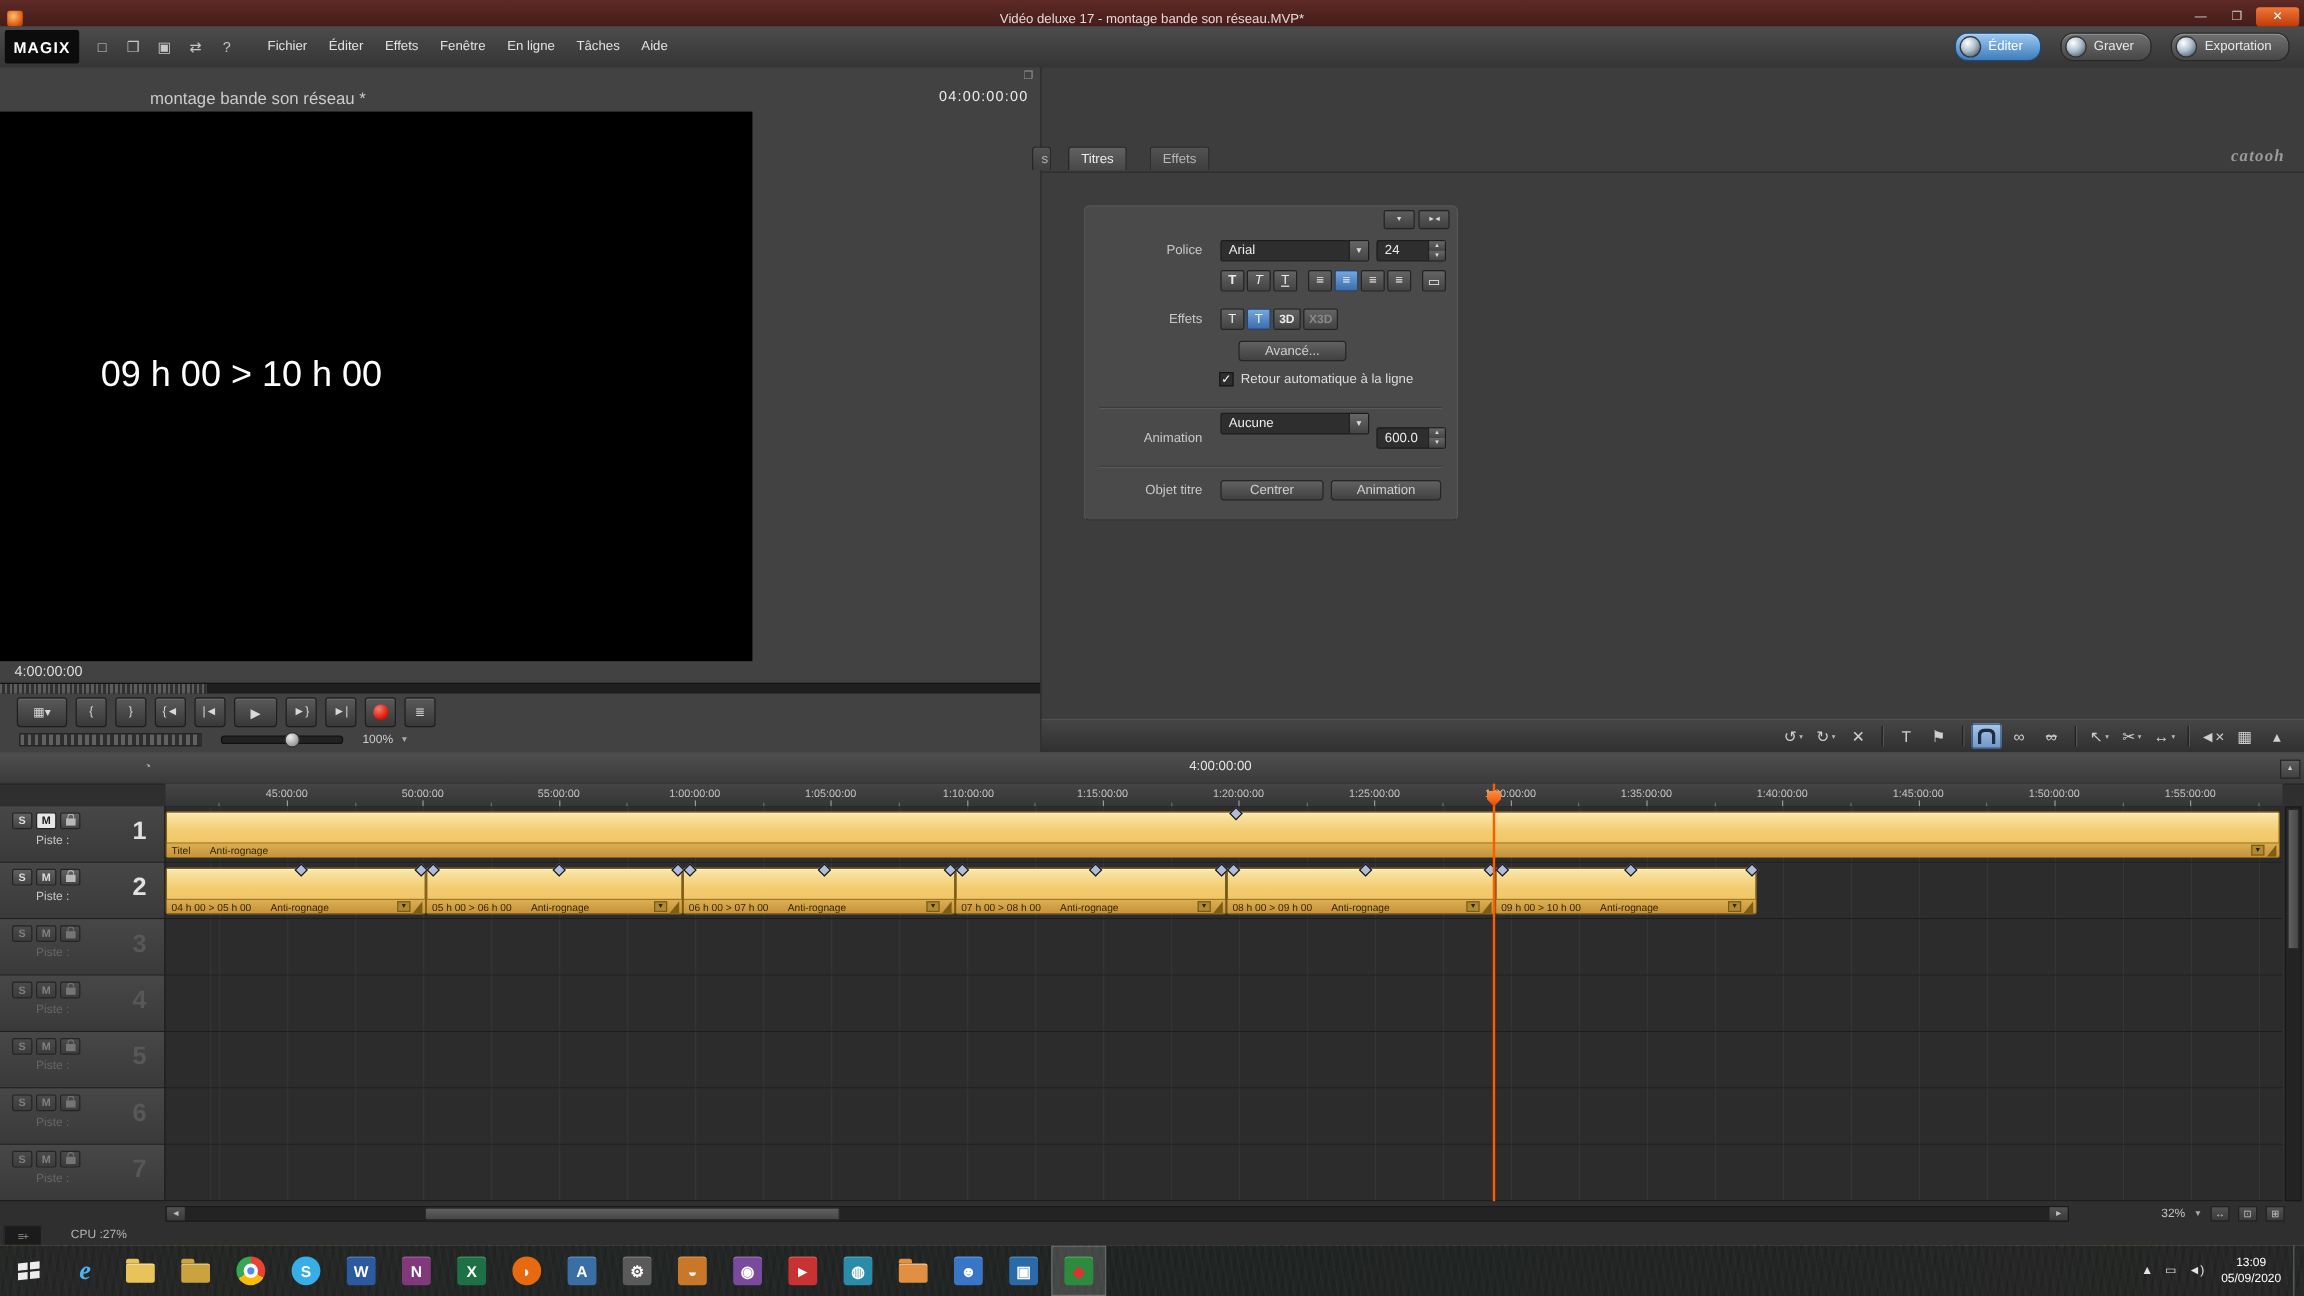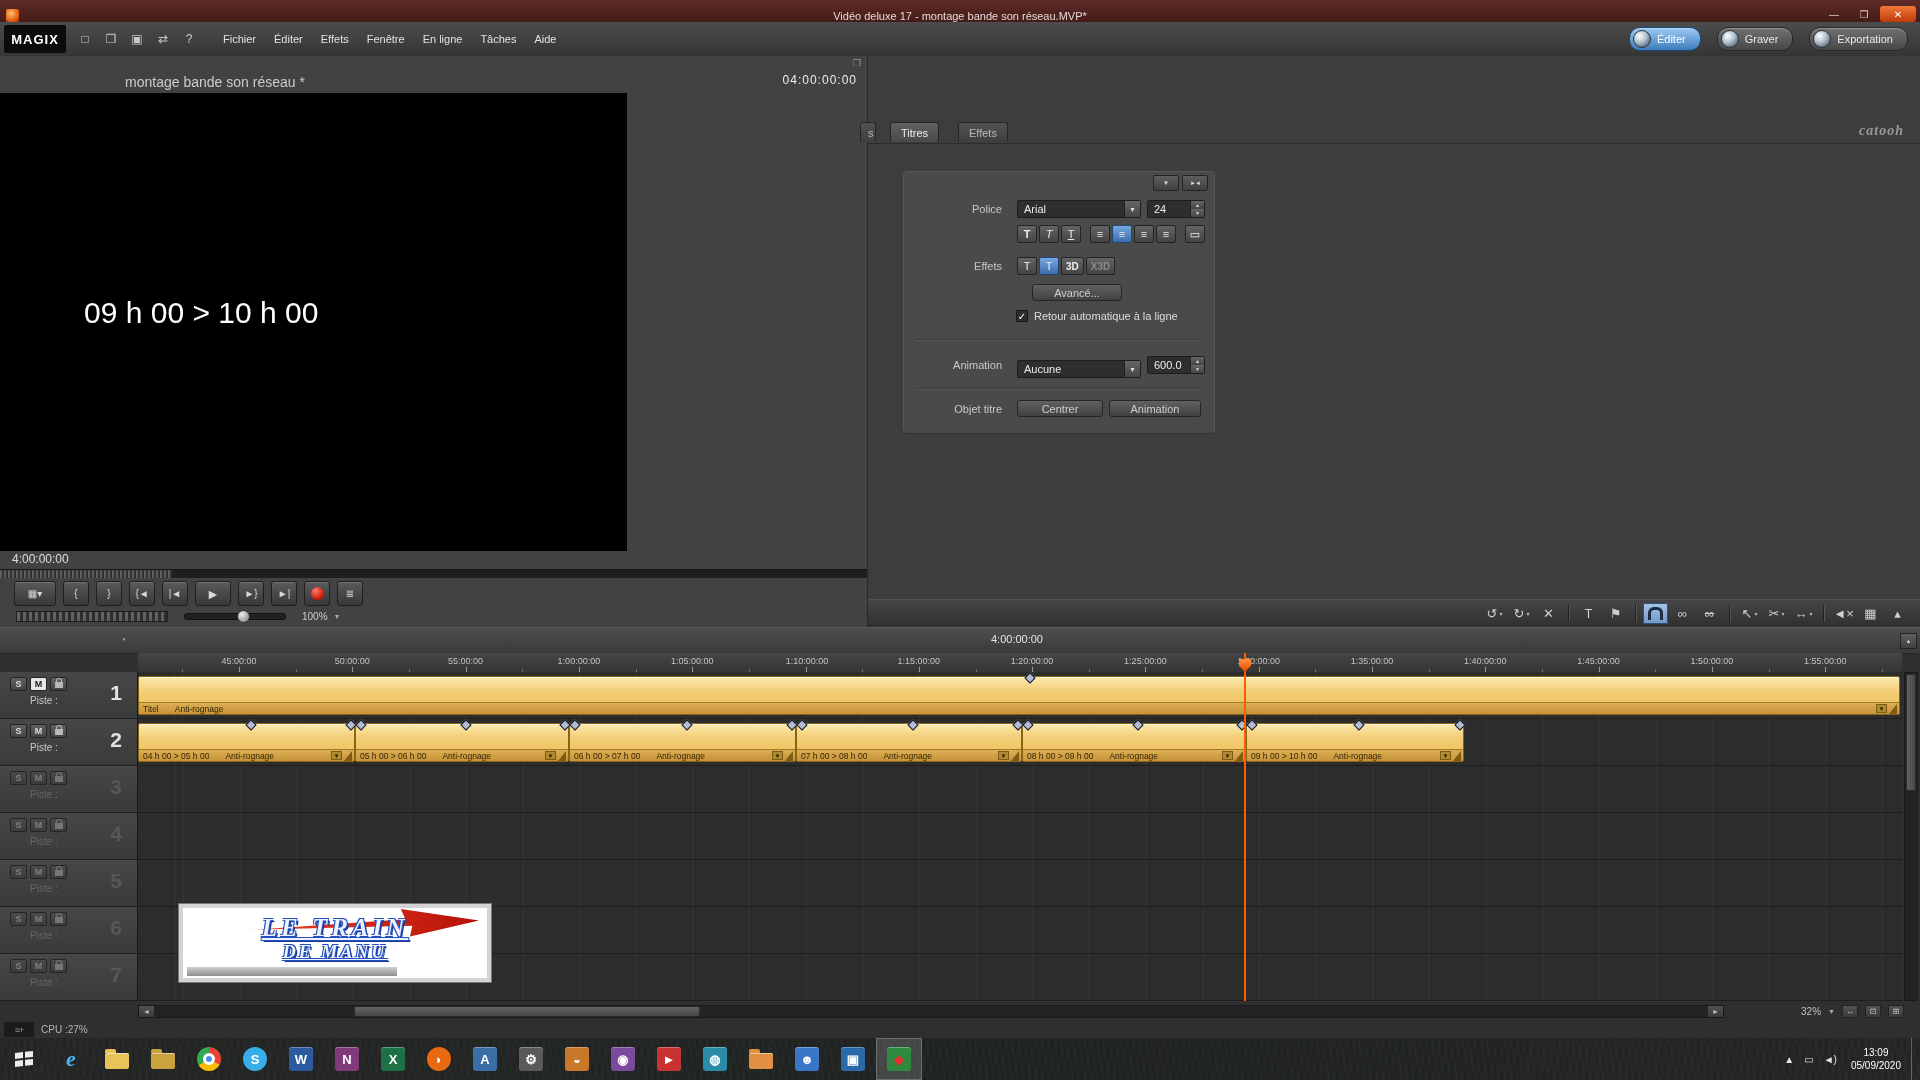--- a/index.html
+++ b/index.html
@@ -180,21 +180,21 @@
   .hs-thumb{position:absolute;left:200px;width:346px;top:0;bottom:0;background:linear-gradient(#616161,#474747);
             border:1px solid #2a2a2a;border-radius:2px;box-sizing:border-box;}
   .zoomrow{position:absolute;top:376px;right:16px;height:14px;display:flex;align-items:center;gap:7px;color:#c0c0c0;font-size:10px;}
   .zbtn{min-width:16px;height:13px;background:linear-gradient(#525252,#3a3a3a);border:1px solid #222;color:#c8c8c8;
         font-size:8px;display:flex;align-items:center;justify-content:center;box-sizing:border-box;}
   .zbtn.zfit:after{content:'↔';}
   .zbtn.zobj:after{content:'⊡';}
   .zbtn.zgrid:after{content:'⊞';}
   .vscroll{position:absolute;right:2px;top:44px;width:14px;height:329px;background:#232323;border:1px solid #191919;box-sizing:border-box;}
   .vthumb{position:absolute;left:1px;right:1px;top:1px;height:115px;background:linear-gradient(90deg,#616161,#474747);border:1px solid #2a2a2a;}
-  .tl-status{position:absolute;left:3px;top:393px;display:flex;align-items:center;gap:6px;font-size:10px;color:#b4b4b4;}
+  .tl-status{position:absolute;left:3px;top:393px;display:flex;align-items:center;gap:24px;font-size:10px;color:#b4b4b4;}
   .layers-box{width:30px;height:15px;background:#1b1b1b;border:1px solid #2e2e2e;color:#909090;font-size:9px;
               display:flex;align-items:center;justify-content:center;}
   .layers-box:after{content:'≡+';letter-spacing:-1px;}
 
   
   .bottom{position:absolute;left:0;right:0;bottom:0;height:42px;
           background:linear-gradient(100deg,#8a8450 0%,#6e7a44 25%,#5c6c3a 55%,#7c7848 85%,#8a8450 100%);}
   .bottom:before{content:'';position:absolute;inset:0;
           background:repeating-linear-gradient(80deg,rgba(235,225,170,.22) 0 2px,transparent 2px 6px),
                      repeating-linear-gradient(100deg,rgba(30,45,15,.3) 0 2px,transparent 2px 7px);}
@@ -347,21 +347,21 @@
           <div class="fmt-btn">T</div>
           <div class="fmt-btn active">T</div>
           <div class="fmt-btn" style="width: auto; padding: 0px 4px; font-size: 10px; font-weight: bold;">3D</div>
           <div class="fmt-btn dim" style="width: auto; padding: 0px 4px; font-size: 10px; font-weight: bold;">X3D</div>
         </div>
       <div class="pbtn" style="left:128px;top:112px;width:90px">Avancé...</div>
       <span class="cb checked" style="top:138px"></span>
       <div class="wraplbl" style="top:138px">Retour automatique à la ligne</div>
       <div class="sep" style="top:167px"></div>
       <div class="plabel" style="top:187px">Animation</div>
-      <div class="dropdown" style="top:188px">
+      <div class="dropdown" style="top:172px">
         <span>Aucune</span>
         <span class="dd-btn"></span>
       </div>
       <div class="spinbox" style="top:184px">
         <span>600.0</span>
         <span class="spin-arrows">
             <span class="up"></span>
             <span class="dn"></span>
           </span>
       </div>
@@ -650,26 +650,20 @@
                 <span class="lock"></span>
               </div>
             </div>
             <div class="piste">Piste :</div>
             <div class="tnum">7</div>
           </div>
           <div class="tbody"></div>
         </div>
       </div>
 
-    <div class="logo-clip">
-      <span class="logo-arrow"></span>
-      <div class="logo-l1">LE TRAIN</div>
-      <div class="logo-l2">DE MANU</div>
-      <span class="logo-bar"></span>
-    </div>
 
     <div class="ph-flag"></div>
     <div class="playhead"></div>
 
     <div class="hs">
       <span class="hs-btn left"></span>
       <span class="hs-track">
         <span class="hs-thumb"></span>
       </span>
       <span class="hs-btn right"></span>

